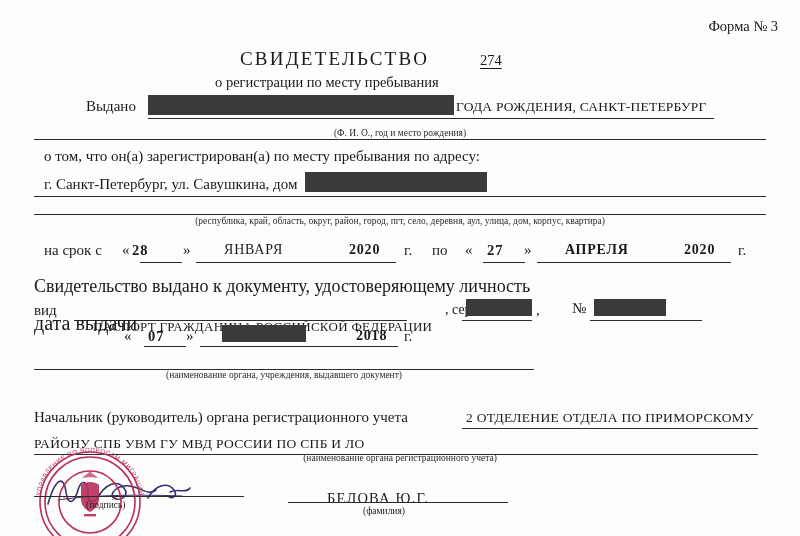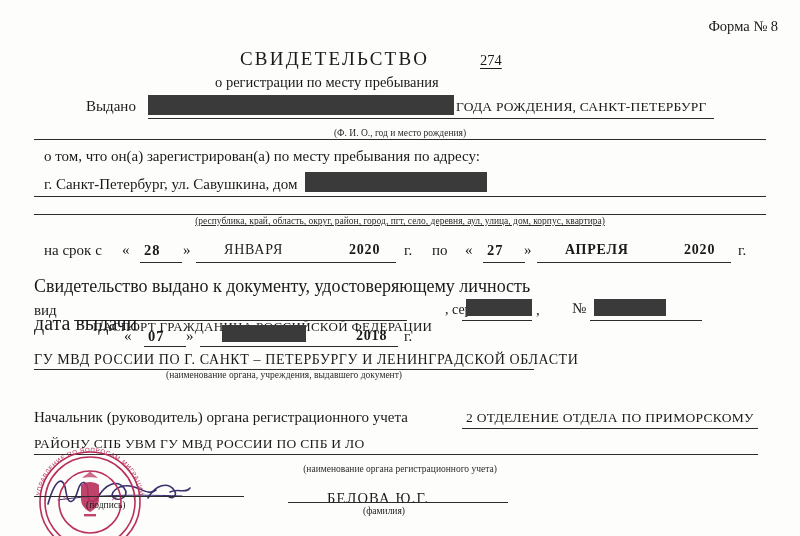--- a/index.html
+++ b/index.html
@@ -68,21 +68,21 @@
   }
 
   
   .lbl-vydano { left: 86px; top: 98px; font-size: 15px; }
   .dob-city   { left: 456px; top: 99px; font-size: 13.5px; letter-spacing: .2px; }
   .line-otom  { left: 44px; top: 148px; font-size: 15px; }
   .addr       { left: 44px; top: 176px; font-size: 15px; }
 
   .srok-pre   { left: 44px;  top: 242px; font-size: 15px; }
   .q1         { left: 122px; top: 242px; font-size: 15px; }
-  .d1         { left: 144px; top: 242px; font-size: 14.5px; font-weight: bold; letter-spacing: 1px;}
+  .d1         { left: 132px; top: 242px; font-size: 14.5px; font-weight: bold; letter-spacing: 1px;}
   .q2         { left: 183px; top: 242px; font-size: 15px; }
   .m1         { left: 224px; top: 242px; font-size: 14px; font-weight: normal; letter-spacing: .8px;}
   .y1         { left: 349px; top: 242px; font-size: 14px; font-weight: bold; letter-spacing: .8px;}
   .g1         { left: 404px; top: 242px; font-size: 15px; }
   .po         { left: 432px; top: 242px; font-size: 15px; }
   .q3         { left: 465px; top: 242px; font-size: 15px; }
   .d2         { left: 487px; top: 242px; font-size: 14.5px; font-weight: bold; letter-spacing: 1px;}
   .q4         { left: 524px; top: 242px; font-size: 15px; }
   .m2         { left: 565px; top: 242px; font-size: 14px; font-weight: bold; letter-spacing: .8px;}
   .y2         { left: 684px; top: 242px; font-size: 14px; font-weight: bold; letter-spacing: .8px;}
@@ -129,40 +129,40 @@
     height: 108px;
     overflow: hidden;
     pointer-events: none;
   }
 </style>
 </head>
 <body>
 
 <div class="page">
 
-  <div class="abs txt form-no">Форма № 8</div>
+  <div class="abs txt form-no">Форма № 3</div>
 
   <div class="abs txt title-main">СВИДЕТЕЛЬСТВО</div>
   <div class="abs txt title-num">274</div>
   <div class="abs txt title-sub">о регистрации по месту пребывания</div>
 
   <div class="abs txt lbl-vydano">Выдано</div>
   <div class="redact" style="left:148px; top:95px; width:306px; height:20px;"></div>
   <div class="abs txt dob-city">ГОДА РОЖДЕНИЯ, САНКТ-ПЕТЕРБУРГ</div>
   <div class="rule" style="left:148px; top:118px; width:566px;"></div>
 
   <div class="rule" style="left:34px; top:139px; width:732px;"></div>
   <div class="caption" style="left:34px; top:128px; width:732px;">(Ф. И. О., год и место рождения)</div>
 
   <div class="abs txt addr">г. Санкт-Петербург, ул. Савушкина, дом</div>
   <div class="abs txt line-otom">о том, что он(а) зарегистрирован(а) по месту пребывания по адресу:</div>
   <div class="redact" style="left:305px; top:172px; width:182px; height:20px;"></div>
   <div class="rule" style="left:34px; top:196px; width:732px;"></div>
   <div class="rule" style="left:34px; top:214px; width:732px;"></div>
-  <div class="caption" style="left:34px; top:216px; width:732px;text-decoration:underline;">(республика, край, область, округ, район, город, пгт, село, деревня, аул, улица, дом, корпус, квартира)</div>
+  <div class="caption" style="left:34px; top:216px; width:732px;">(республика, край, область, округ, район, город, пгт, село, деревня, аул, улица, дом, корпус, квартира)</div>
 
   <div class="abs txt srok-pre">на срок с</div>
   <div class="abs txt q1">«</div>
   <div class="abs txt d1">28</div>
   <div class="abs txt q2">»</div>
   <div class="abs txt m1">ЯНВАРЯ</div>
   <div class="abs txt y1">2020</div>
   <div class="abs txt g1">г.</div>
   <div class="abs txt po">по</div>
   <div class="abs txt q3">«</div>
@@ -193,30 +193,29 @@
   <div class="abs txt data-lbl">дата выдачи</div>
   <div class="abs txt q5">«</div>
   <div class="abs txt d3">07</div>
   <div class="abs txt q6">»</div>
   <div class="redact" style="left:222px; top:325px; width:84px; height:17px;"></div>
   <div class="abs txt y3">2018</div>
   <div class="abs txt g3">г.</div>
   <div class="rule" style="left:144px; top:346px; width:42px;"></div>
   <div class="rule" style="left:200px; top:346px; width:198px;"></div>
 
-  <div class="abs txt organ">ГУ  МВД  РОССИИ  ПО  Г. САНКТ – ПЕТЕРБУРГУ  И  ЛЕНИНГРАДСКОЙ ОБЛАСТИ</div>
   <div class="rule" style="left:34px; top:369px; width:500px;"></div>
   <div class="caption" style="left:34px; top:370px; width:500px;">(наименование органа, учреждения, выдавшего документ)</div>
 
   <div class="abs txt chief-lbl">Начальник (руководитель) органа регистрационного учета</div>
   <div class="abs txt chief-val1">2 ОТДЕЛЕНИЕ ОТДЕЛА  ПО ПРИМОРСКОМУ</div>
   <div class="rule" style="left:462px; top:428px; width:296px;"></div>
   <div class="abs txt chief-val2">РАЙОНУ СПБ УВМ  ГУ  МВД РОССИИ  ПО СПБ  И  ЛО</div>
   <div class="rule" style="left:34px; top:454px; width:724px;"></div>
-  <div class="caption" style="left:160px; top:464px; width:480px;">(наименование органа регистрационного учета)</div>
+  <div class="caption" style="left:160px; top:453px; width:480px;">(наименование органа регистрационного учета)</div>
 
   <svg class="signature" viewBox="0 0 150 44">
     <g fill="none" stroke="#3a2f6e" stroke-width="1.6" stroke-linecap="round">
       <path d="M4 34 C12 6, 20 6, 22 22 C24 36, 30 34, 34 20 C37 9, 44 10, 44 24 C44 34, 50 34, 56 24"></path>
       <path d="M52 30 C62 12, 74 10, 80 18 C86 26, 76 32, 70 28 C64 24, 74 14, 86 16 C98 18, 104 26, 112 20"></path>
       <path d="M104 28 C112 14, 124 12, 130 20 C134 26, 128 30, 124 26"></path>
       <path d="M126 22 C134 18, 142 24, 146 18"></path>
       <path d="M14 30 C40 26, 80 24, 138 26" stroke-width="1"></path>
     </g>
   </svg>

